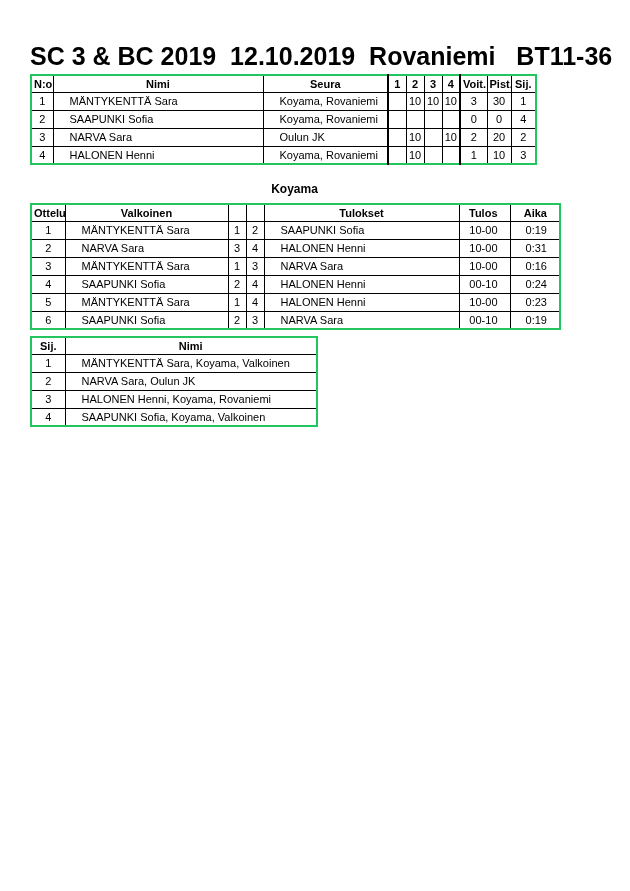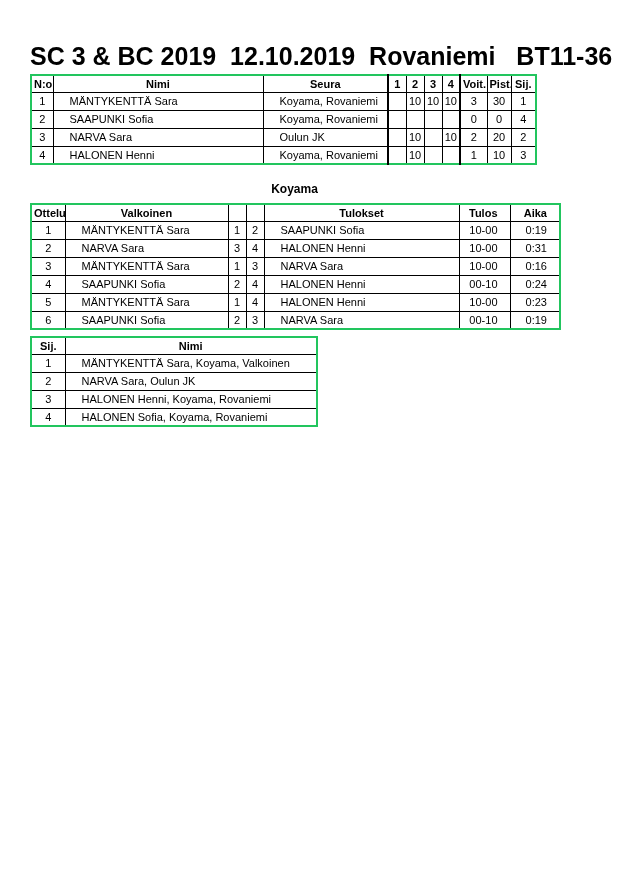--- a/index.html
+++ b/index.html
@@ -261,18 +261,18 @@
       <tr>
         <td class="ac">2</td>
         <td class="al">NARVA Sara, Oulun JK</td>
       </tr>
       <tr>
         <td class="ac">3</td>
         <td class="al">HALONEN Henni, Koyama, Rovaniemi</td>
       </tr>
       <tr>
         <td class="ac">4</td>
-        <td class="al">HALONEN Sofia, Koyama, Rovaniemi</td>
+        <td class="al">SAAPUNKI Sofia, Koyama, Valkoinen</td>
       </tr>
     </tbody>
   </table>
 
 </div>
 
 </body></html>

